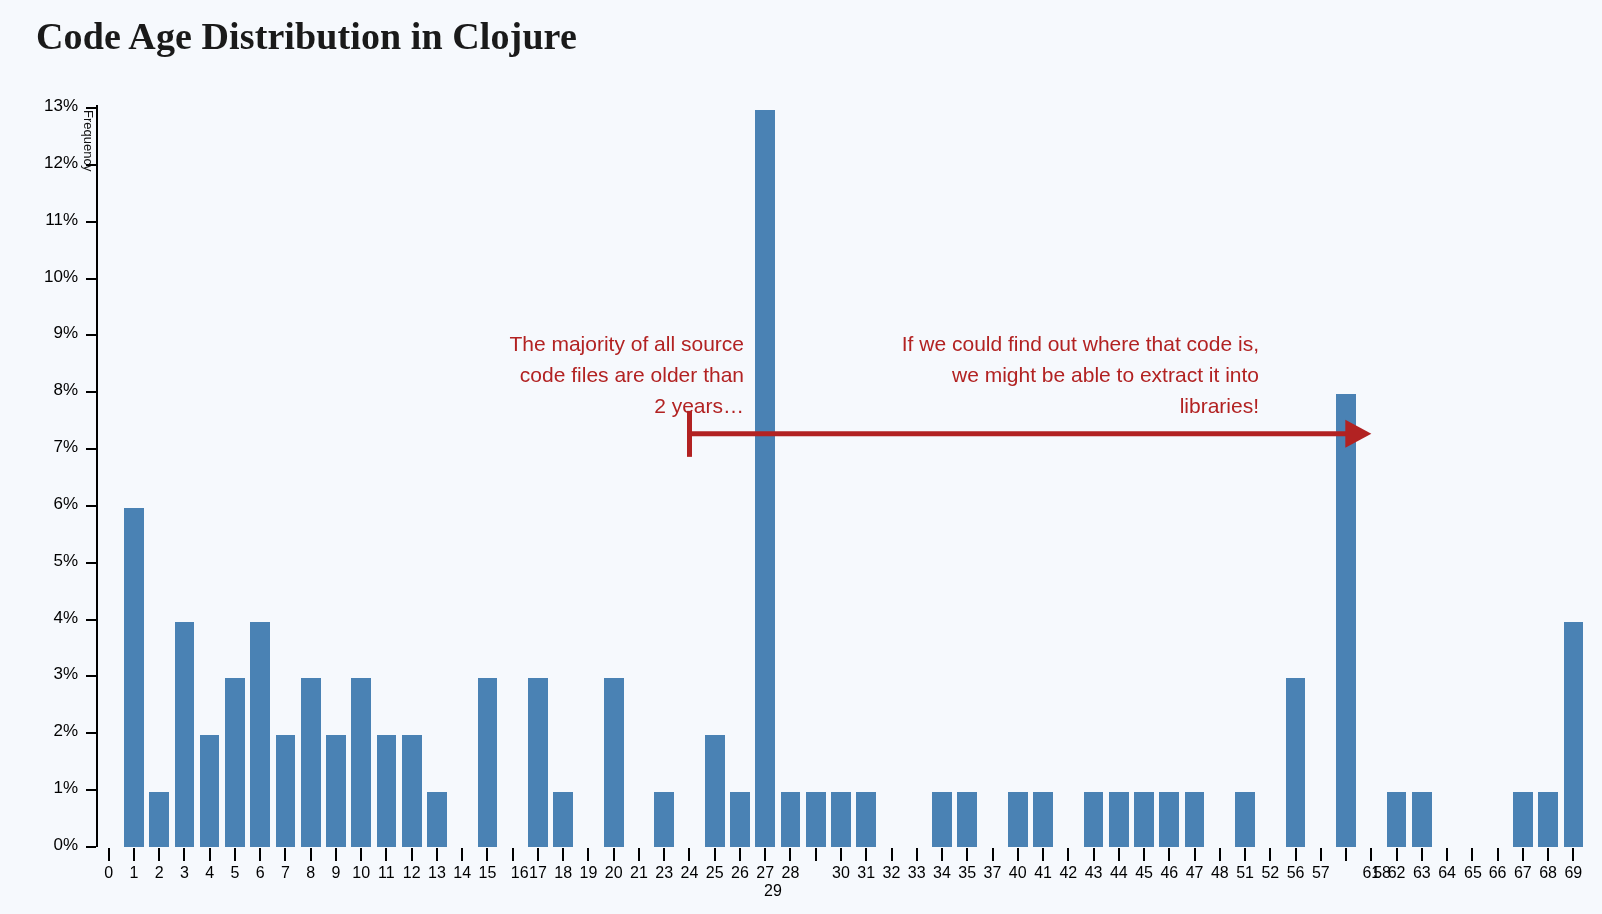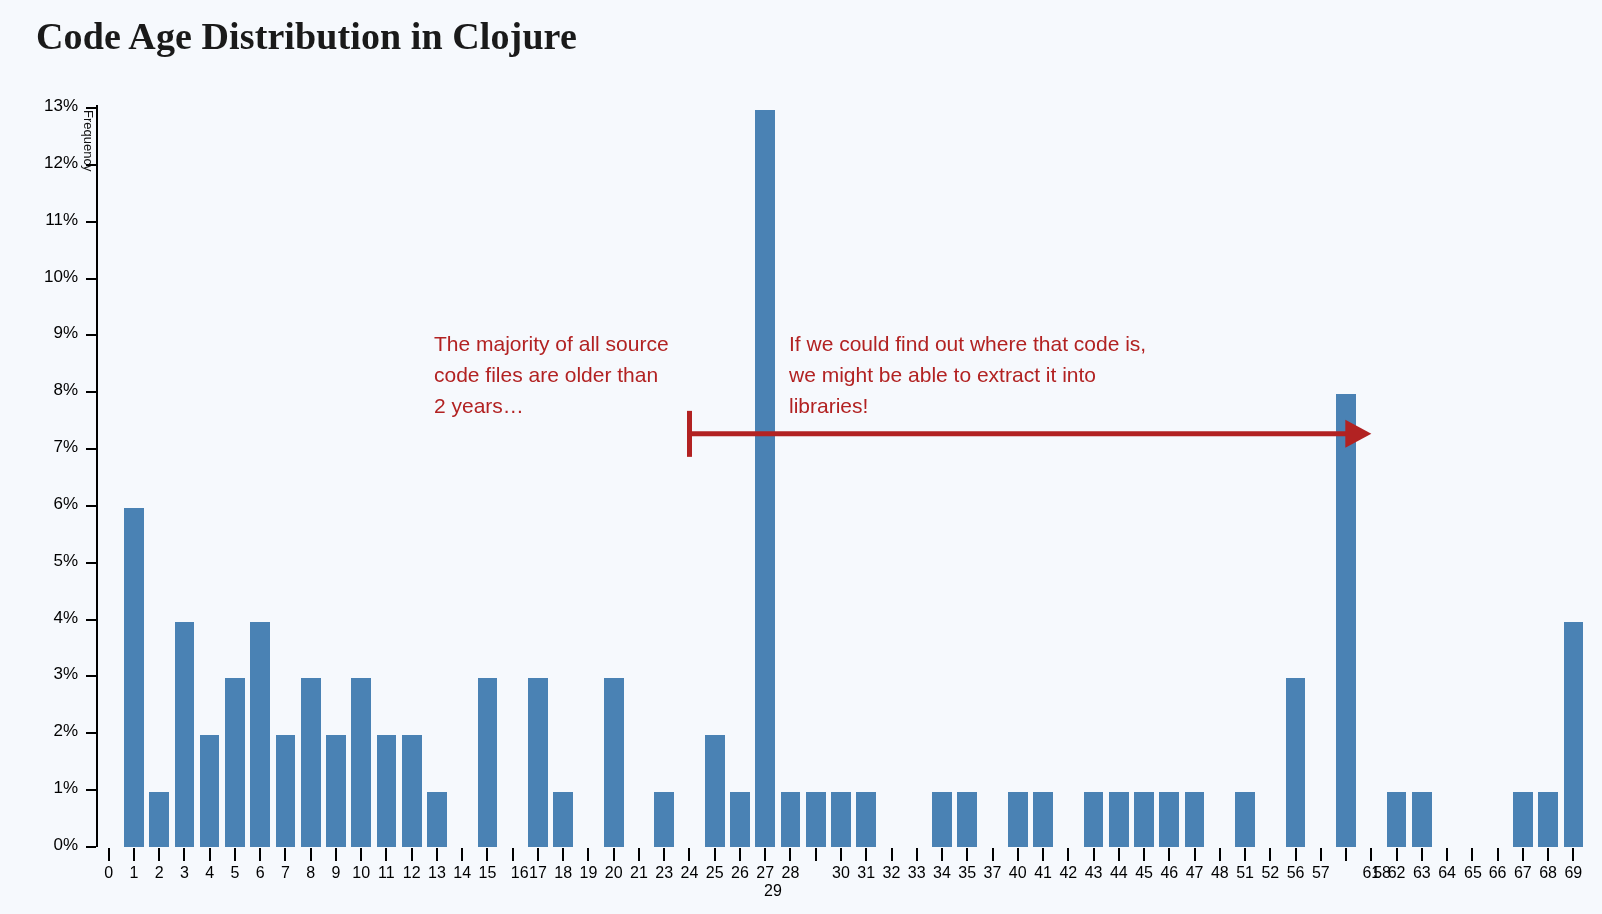--- a/index.html
+++ b/index.html
@@ -113,20 +113,21 @@
     transform: translateX(-50%);
     white-space: nowrap;
   }
   
   .annotation {
     position: absolute;
     color: #b22222;
     font-size: 21px;
     line-height: 31px;
     white-space: pre-line;
+    text-align: right;
   }
   #annotation-left  { left: 434px; top: 328px; width: 310px; }
   #annotation-right { left: 789px; top: 328px; width: 470px; }
 
   #arrow-layer {
     position: absolute;
     left: 0; top: 0;
     width: 1602px;
     height: 914px;
     pointer-events: none;

